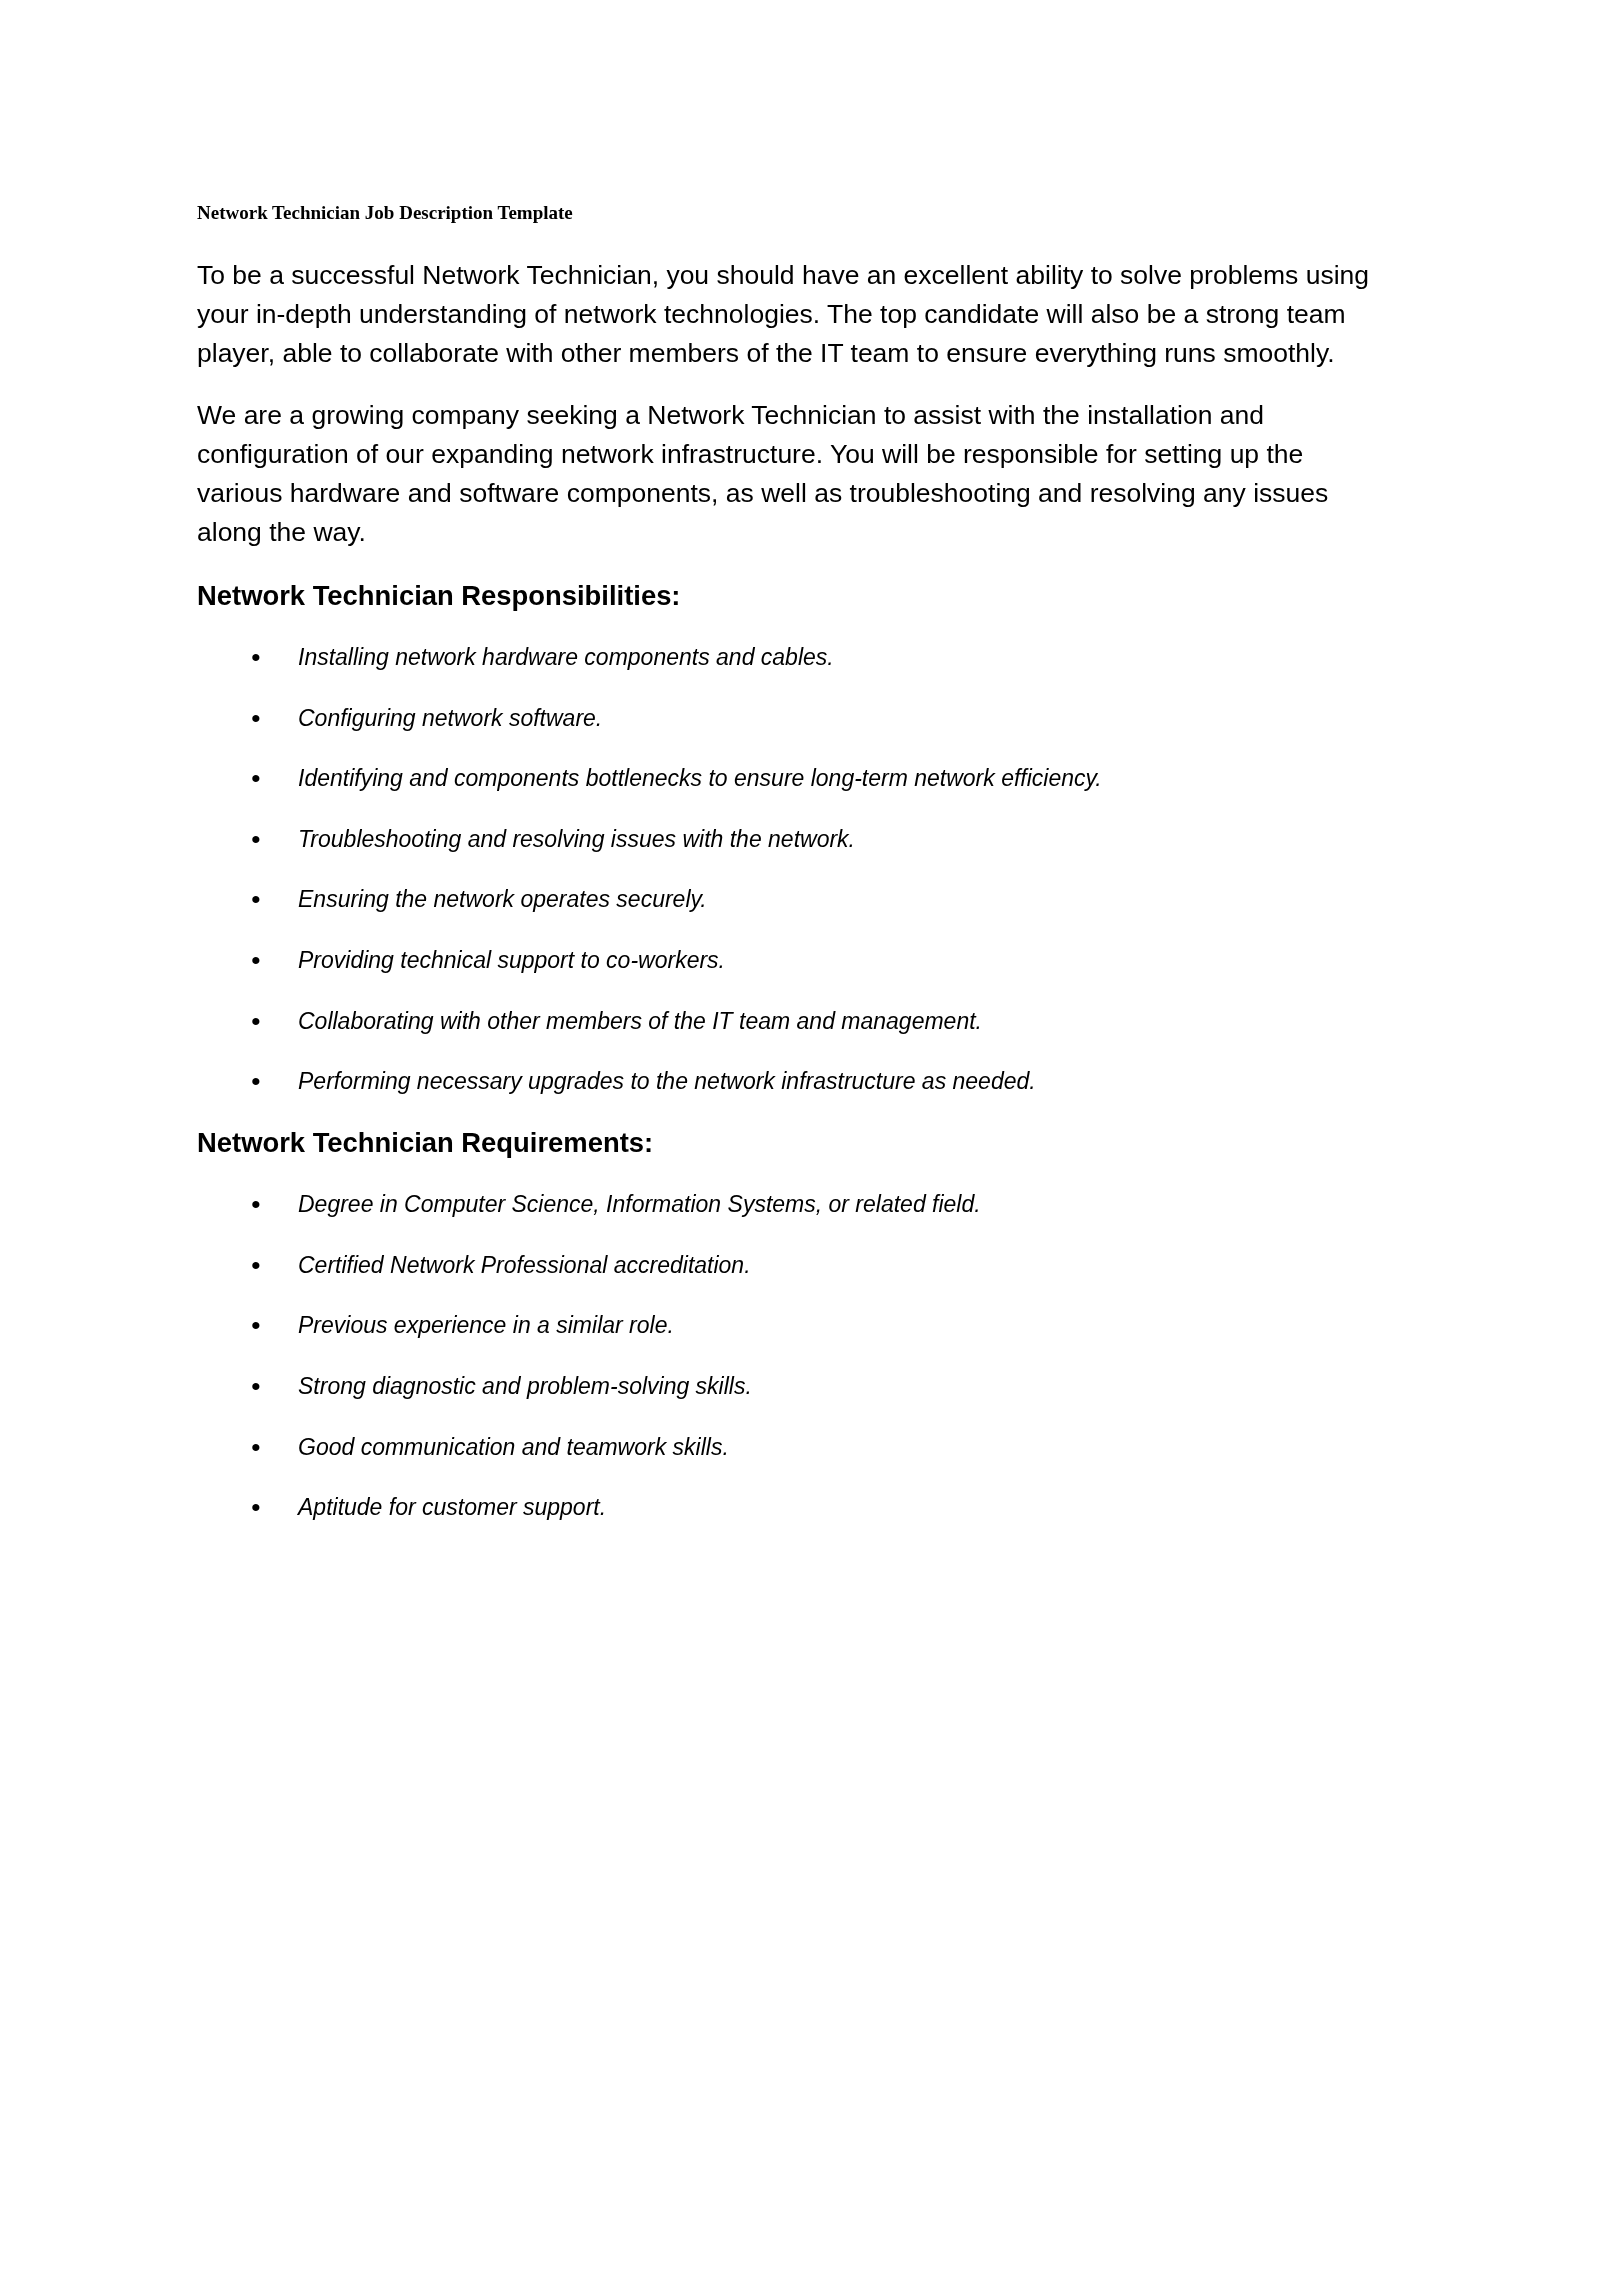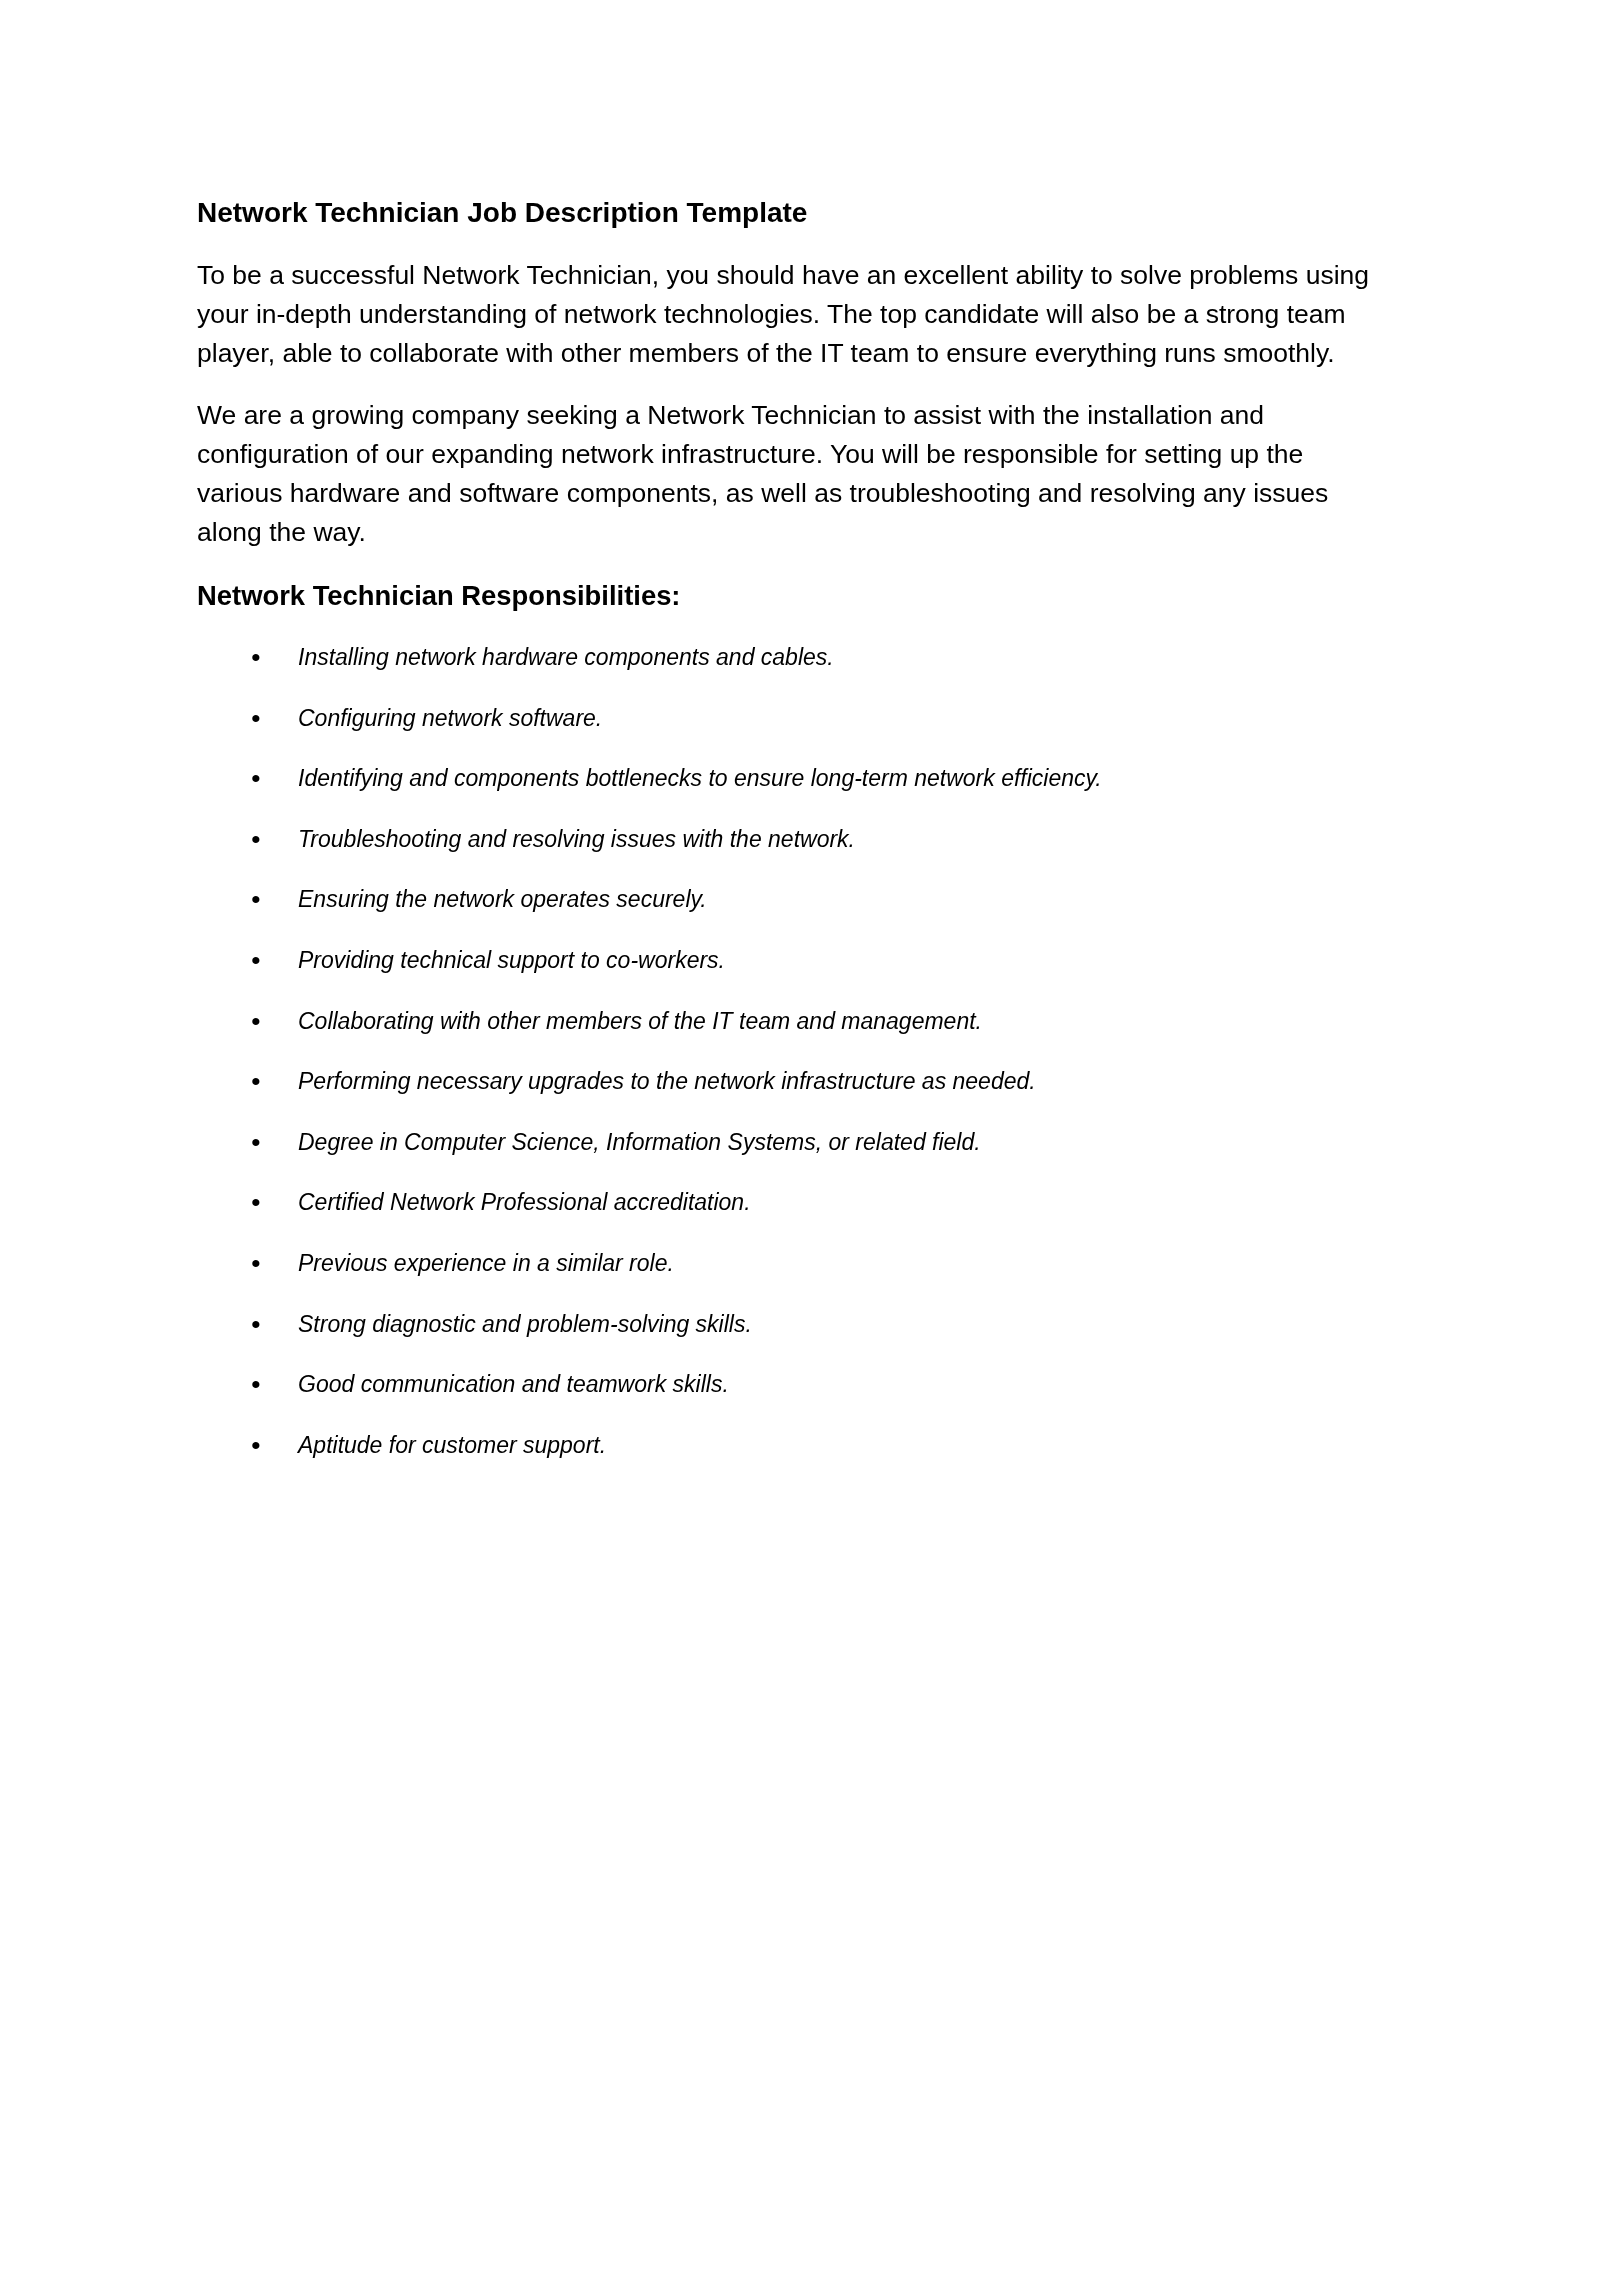--- a/index.html
+++ b/index.html
@@ -13,24 +13,25 @@
   }
   .page {
     box-sizing: border-box;
     width: 1621px;
     height: 2293px;
     background: #ffffff;
     padding: 193px 190px 0 197px;
     overflow: hidden;
   }
   .doc-title {
-    font-size: 28px;
+    font-size: 19px;
     font-weight: 700;
     line-height: 39px;
     margin: 0 0 23.5px 0;
+    font-family: Liberation Serif, serif;
   }
   .para {
     font-size: 26.5px;
     line-height: 39px;
     margin: 0 0 23.5px 0;
     white-space: pre-line;
   }
   .section-heading {
     font-size: 27.4px;
     font-weight: 700;
@@ -81,20 +82,21 @@
     <li>Installing network hardware components and cables.</li>
     <li>Configuring network software.</li>
     <li>Identifying and components bottlenecks to ensure long-term network efficiency.</li>
     <li>Troubleshooting and resolving issues with the network.</li>
     <li>Ensuring the network operates securely.</li>
     <li>Providing technical support to co-workers.</li>
     <li>Collaborating with other members of the IT team and management.</li>
     <li>Performing necessary upgrades to the network infrastructure as needed.</li>
   </ul>
 
+  <h2 class="section-heading">Network Technician Requirements:</h2>
 
   <ul class="doc-list">
     <li>Degree in Computer Science, Information Systems, or related field.</li>
     <li>Certified Network Professional accreditation.</li>
     <li>Previous experience in a similar role.</li>
     <li>Strong diagnostic and problem-solving skills.</li>
     <li>Good communication and teamwork skills.</li>
     <li>Aptitude for customer support.</li>
   </ul>
 

